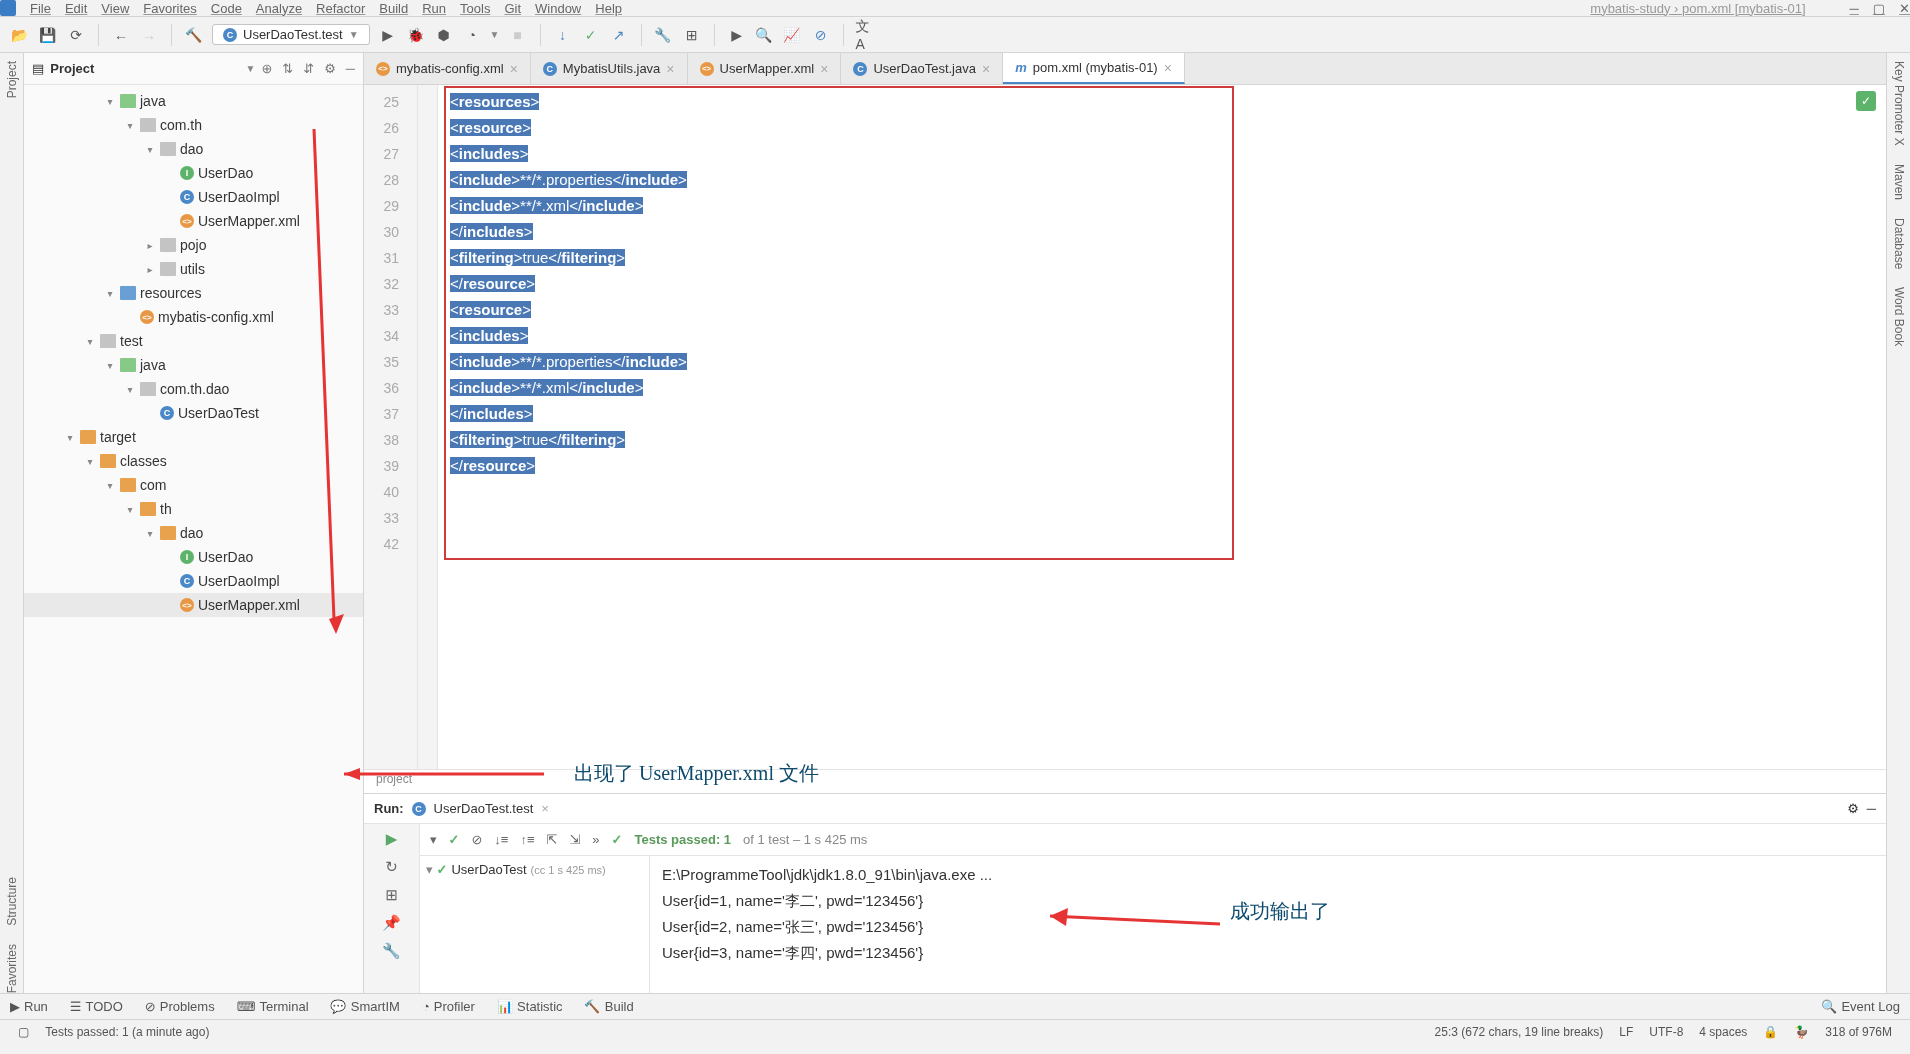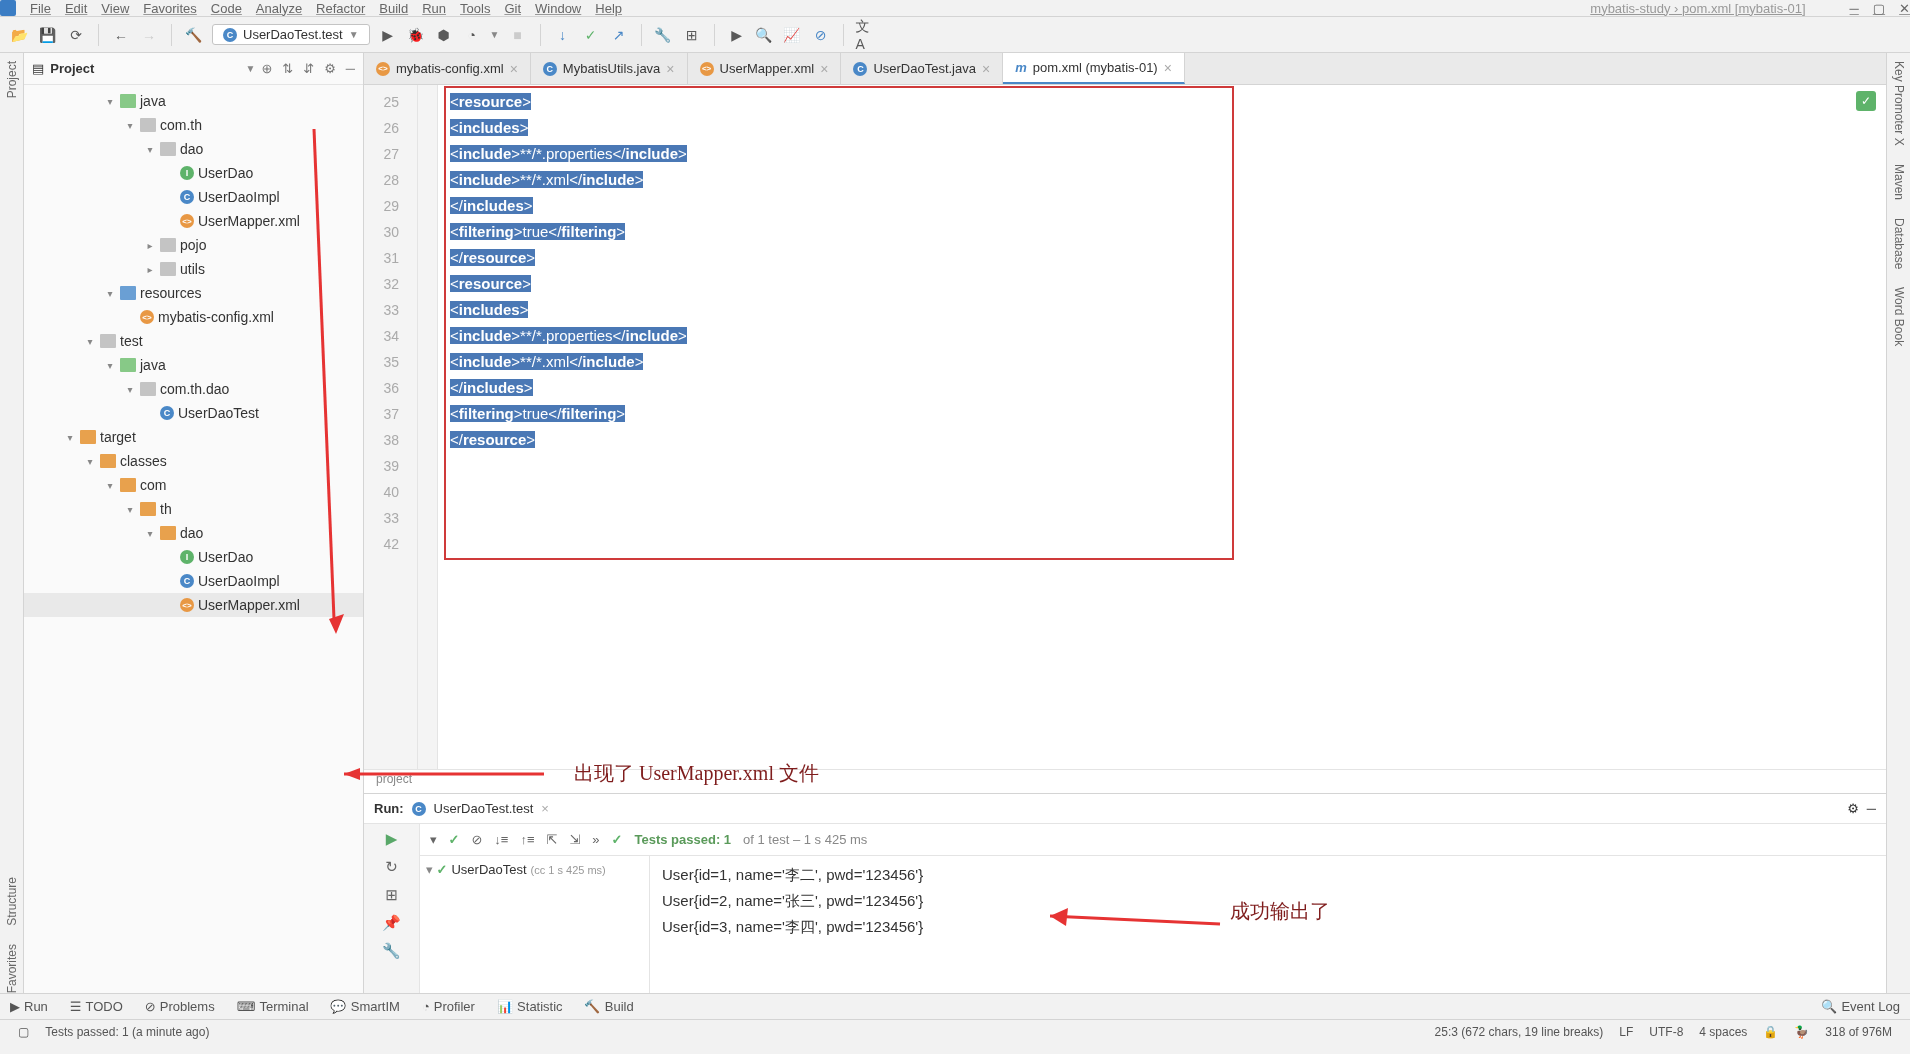--- a/index.html
+++ b/index.html
@@ -31,21 +31,21 @@
 .folder-icon.green { background: #87c987; }
 .folder-icon.blue { background: #6a9fd4; }
 .folder-icon.gray { background: #c4c4c4; }
 .folder-icon.orange { background: #e8a14d; }
 .file-icon { width: 14px; height: 14px; display: inline-flex; align-items: center; justify-content: center; font-size: 9px; font-weight: bold; border-radius: 8px; }
 .file-icon.interface { background: #5eb36a; color: #fff; }
 .file-icon.class { background: #4a88c7; color: #fff; }
 .file-icon.xml { background: #e89844; color: #fff; font-size: 8px; }
 .tree-item.hl { background: rgba(196,196,196,0.3); }
 .red-arrow { position: absolute; pointer-events: none; }
-.red-annotation { position: absolute; color: #7f1d1d; font-size: 20px; font-family: "KaiTi", "STKaiti", serif; pointer-events: none; }
+.red-annotation { position: absolute; color: #0c4a6e; font-size: 20px; font-family: "KaiTi", "STKaiti", serif; pointer-events: none; }
 
 .editor-area { flex: 1; display: flex; flex-direction: column; background: #fff; }
 .tabs { display: flex; height: 32px; border-bottom: 1px solid #d4d4d4; background: #eaeaea; }
 .tab { display: flex; align-items: center; padding: 0 12px; gap: 6px; border-right: 1px solid #d4d4d4; font-size: 13px; color: #333; background: #eaeaea; }
 .tab.active { background: #fff; border-bottom: 2px solid #4a88c7; }
 .tab .close { color: #aaa; font-size: 14px; }
 .editor-body { flex: 1; display: flex; position: relative; overflow: hidden; }
 .gutter { width: 54px; background: #f4f4f4; border-right: 1px solid #e4e4e4; text-align: right; padding-right: 18px; font-family: "Consolas", monospace; font-size: 14px; color: #aaa; line-height: 26px; padding-top: 4px; }
 .fold-gutter { width: 20px; background: #f4f4f4; border-right: 1px solid #e4e4e4; }
 .code { flex: 1; font-family: "Consolas", monospace; font-size: 15px; line-height: 26px; padding: 4px 12px; position: relative; }
@@ -320,20 +320,21 @@
           <div>38</div>
           <div>39</div>
           <div>40</div>
           <div>33</div>
           <div>42</div>
         </div>
       <div class="fold-gutter"></div>
       <div class="code" id="code">
         <div class="red-box" style="left:6px;top:1px;width:790px;height:474px;"></div>
         <div class="check-badge">✓</div>
+          <div><span class="sel">    &lt;<span class="tag">resources</span>&gt;</span></div>
           <div><span class="sel">        &lt;<span class="tag">resource</span>&gt;</span></div>
           <div><span class="sel">            &lt;<span class="tag">includes</span>&gt;</span></div>
           <div><span class="sel">                &lt;<span class="tag">include</span>&gt;**/*.properties&lt;/<span class="tag">include</span>&gt;</span></div>
           <div><span class="sel">                &lt;<span class="tag">include</span>&gt;**/*.xml&lt;/<span class="tag">include</span>&gt;</span></div>
           <div><span class="sel">            &lt;/<span class="tag">includes</span>&gt;</span></div>
           <div><span class="sel">            &lt;<span class="tag">filtering</span>&gt;true&lt;/<span class="tag">filtering</span>&gt;</span></div>
           <div><span class="sel">        &lt;/<span class="tag">resource</span>&gt;</span></div>
           <div><span class="sel">        &lt;<span class="tag">resource</span>&gt;</span></div>
           <div><span class="sel">            &lt;<span class="tag">includes</span>&gt;</span></div>
           <div><span class="sel">                &lt;<span class="tag">include</span>&gt;**/*.properties&lt;/<span class="tag">include</span>&gt;</span></div>
@@ -392,20 +393,21 @@
                 <span>UserDaoTest</span>
                 <span style="color:#999;font-size:11px;">(cc 1 s 425 ms)</span>
               </div>
             </div>
             <div class="console" id="console">
               <svg style="position:absolute;left:400px;top:50px;width:180px;height:30px;pointer-events:none;">
                 <line x1="170" y1="18" x2="0" y2="10" stroke="#e63333" stroke-width="3"></line>
                 <polygon points="0,10 18,2 16,20" fill="#e63333"></polygon>
               </svg>
               <div class="red-annotation" style="left:580px;top:42px;">成功输出了</div>
+            <div>E:\ProgrammeTool\jdk\jdk1.8.0_91\bin\java.exe ...</div>
                 <div>User{id=1, name='李二', pwd='123456'}</div>
                 <div>User{id=2, name='张三', pwd='123456'}</div>
                 <div>User{id=3, name='李四', pwd='123456'}</div>
               </div>
           </div>
         </div>
       </div>
     </div>
   </div>
 

